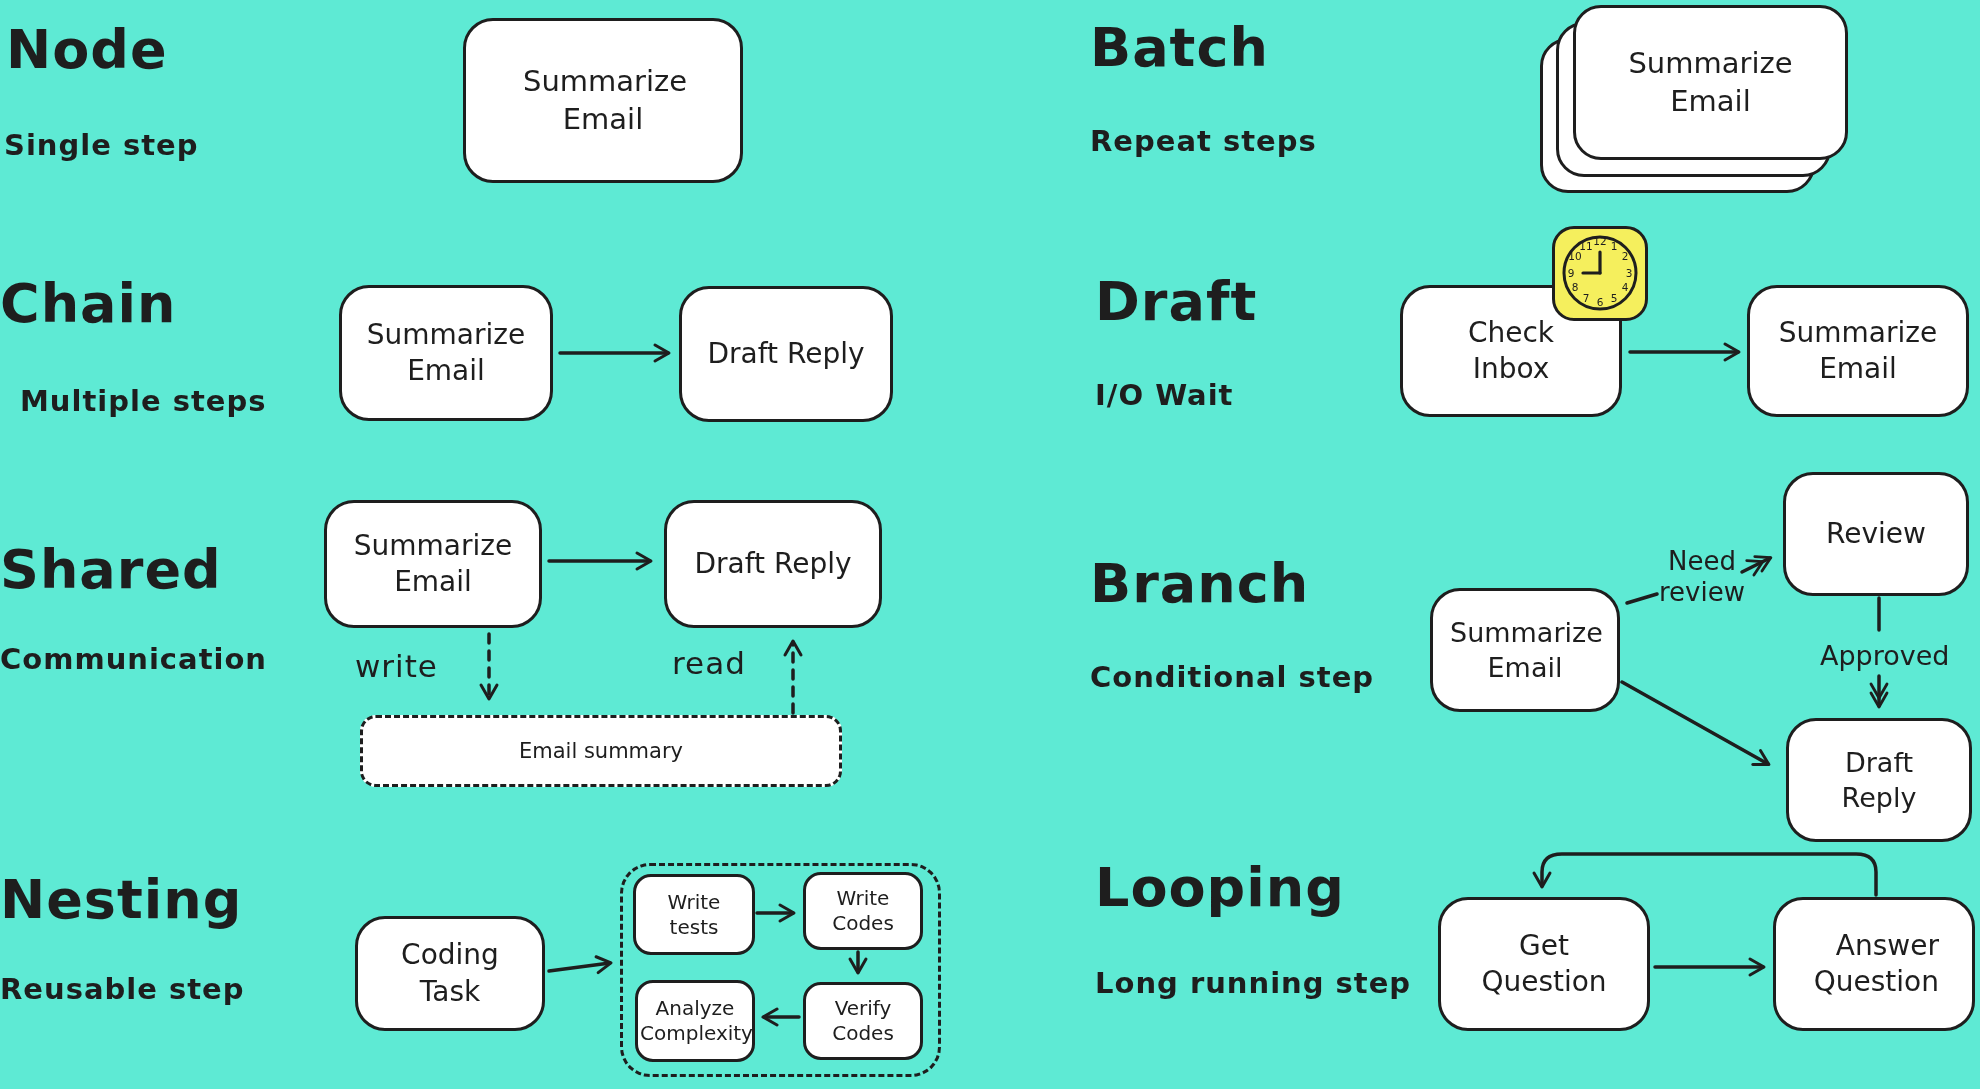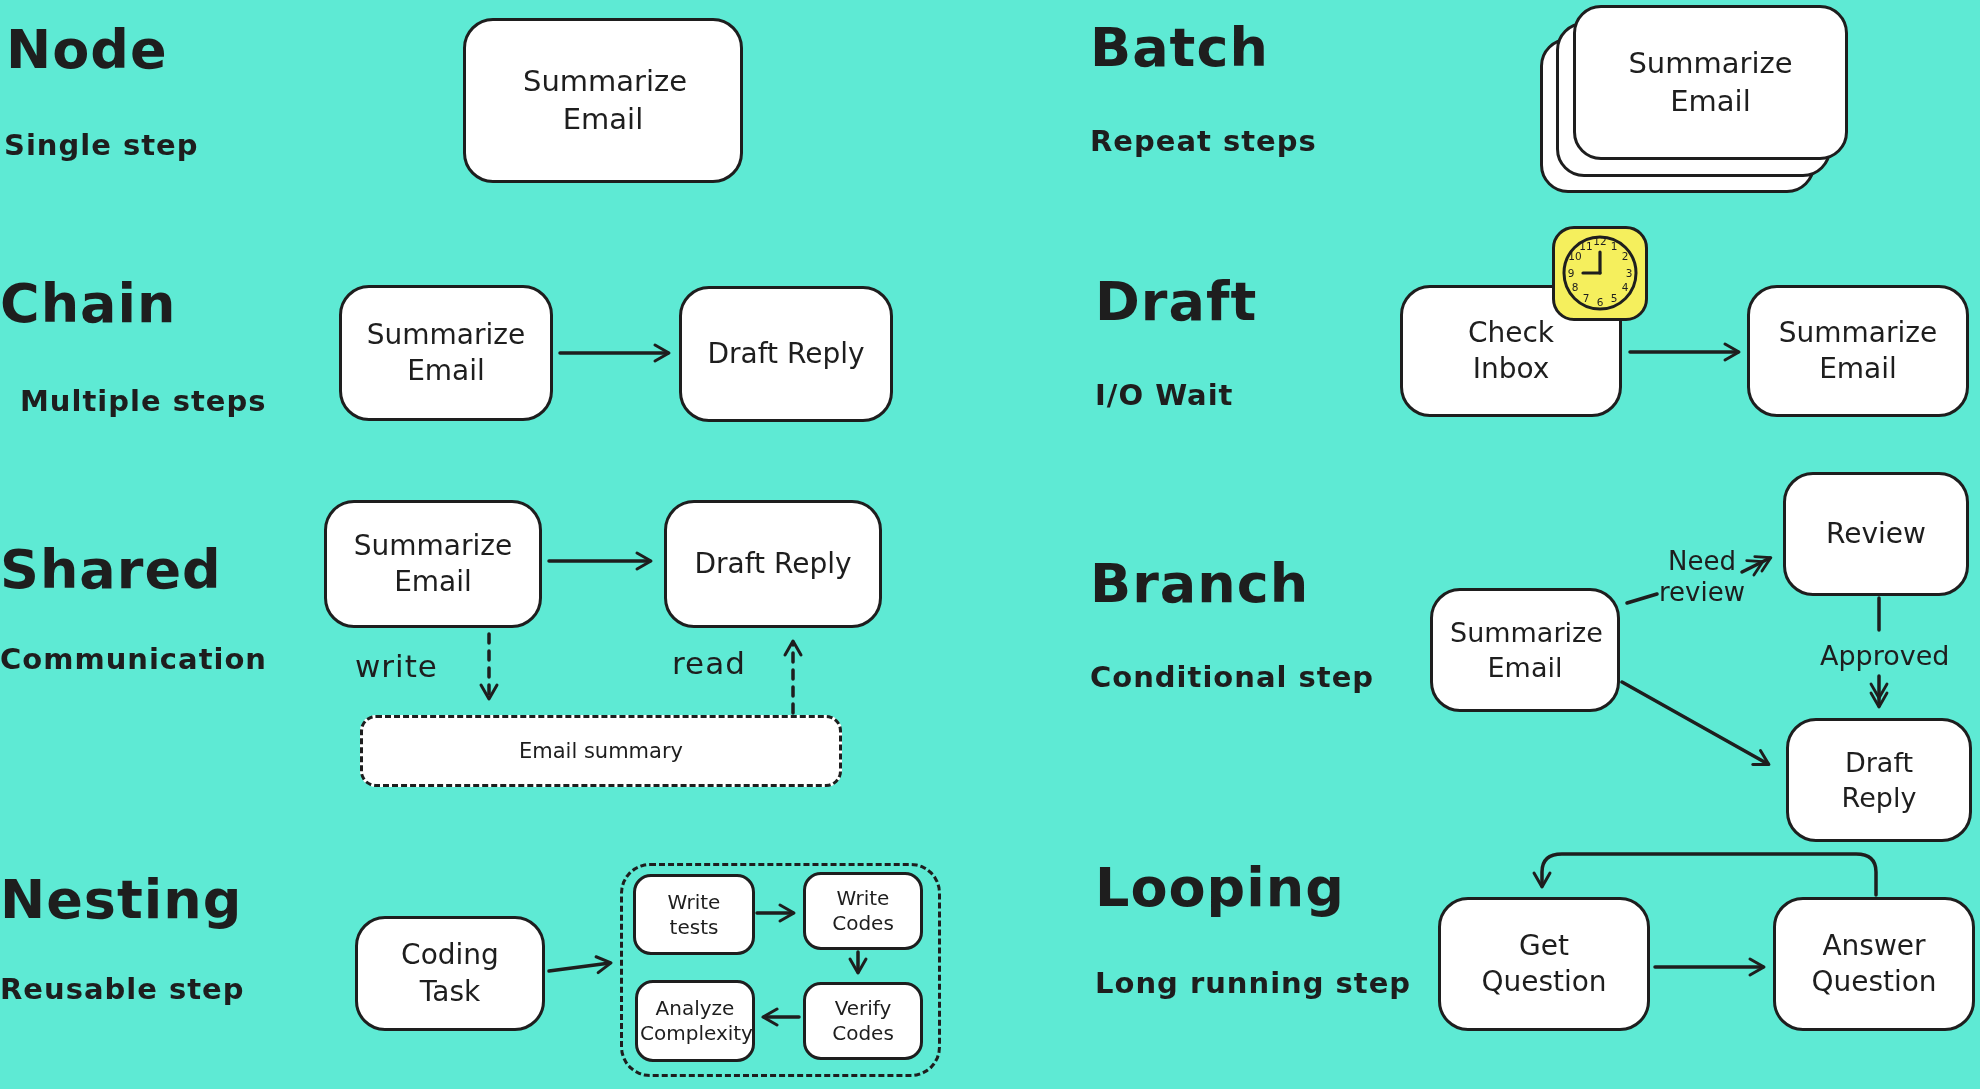--- a/index.html
+++ b/index.html
@@ -162,21 +162,21 @@
     <span class="lbl" style="max-width:70px;">Verify Codes</span>
   </div>
   <div class="node-sm box-layer" style="left:635px;top:980px;width:120px;height:82px;">
     <span class="lbl" style="max-width:110px;">Analyze Complexity</span>
   </div>
 
   <div class="node box-layer" style="left:1438px;top:897px;width:212px;height:134px;">
     <span class="lbl" style="max-width:140px;">Get Question</span>
   </div>
   <div class="node box-layer" style="left:1773px;top:897px;width:202px;height:134px;">
-    <span class="lbl" style="max-width:130px;">Answer Question</span>
+    <span class="lbl" style="max-width:130px;text-align:right;">Answer Question</span>
   </div>
 
   <svg id="connectors" width="1980" height="1089" viewBox="0 0 1980 1089">
     <defs>
       <marker id="mA" markerUnits="userSpaceOnUse" markerWidth="28" markerHeight="28" refX="17" refY="13" orient="auto">
         <path d="M4,5 L18,13 L4,21" fill="none" stroke="#1e1e1e" stroke-width="3" stroke-linecap="round" stroke-linejoin="round"></path>
       </marker>
       <marker id="mB" markerUnits="userSpaceOnUse" markerWidth="36" markerHeight="28" refX="26" refY="13" orient="auto">
         <path d="M4,5 L18,13 L4,21 M13,5 L27,13 L13,21" fill="none" stroke="#1e1e1e" stroke-width="2.8" stroke-linecap="round" stroke-linejoin="round"></path>
       </marker>

